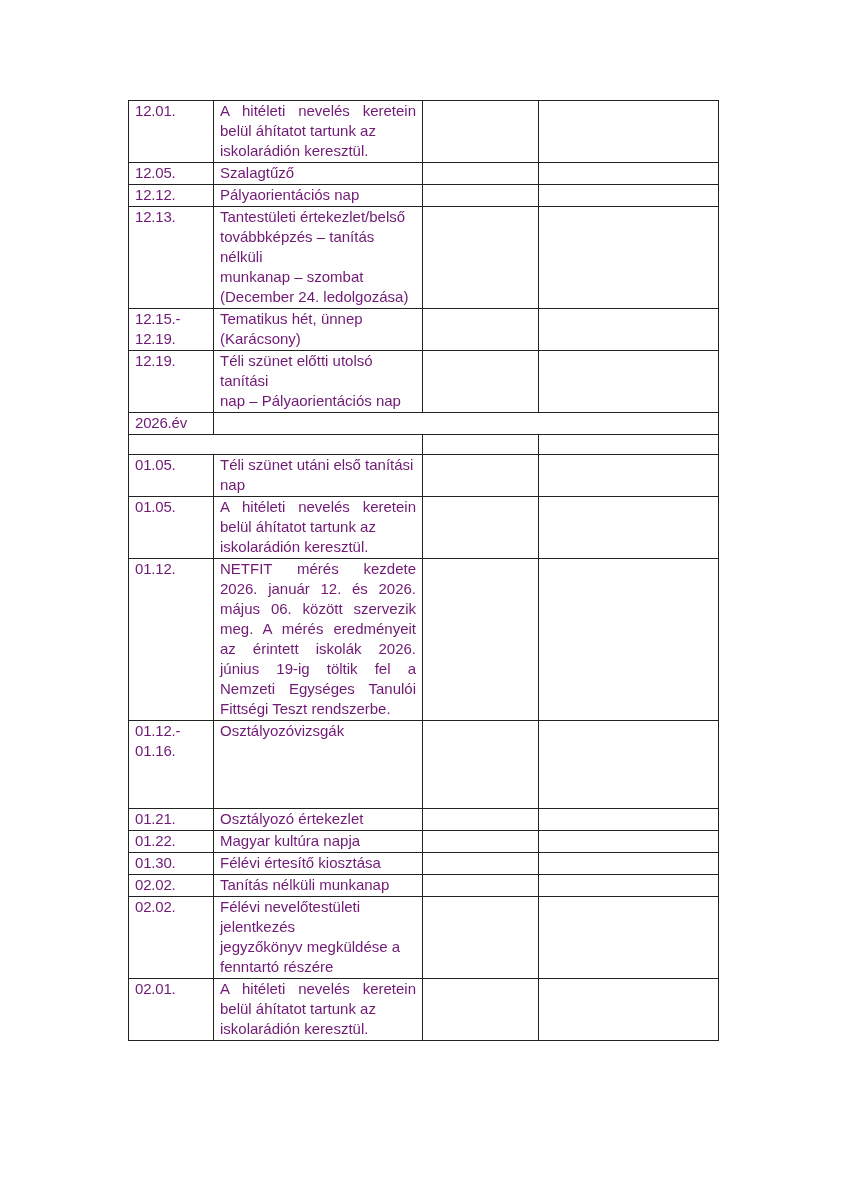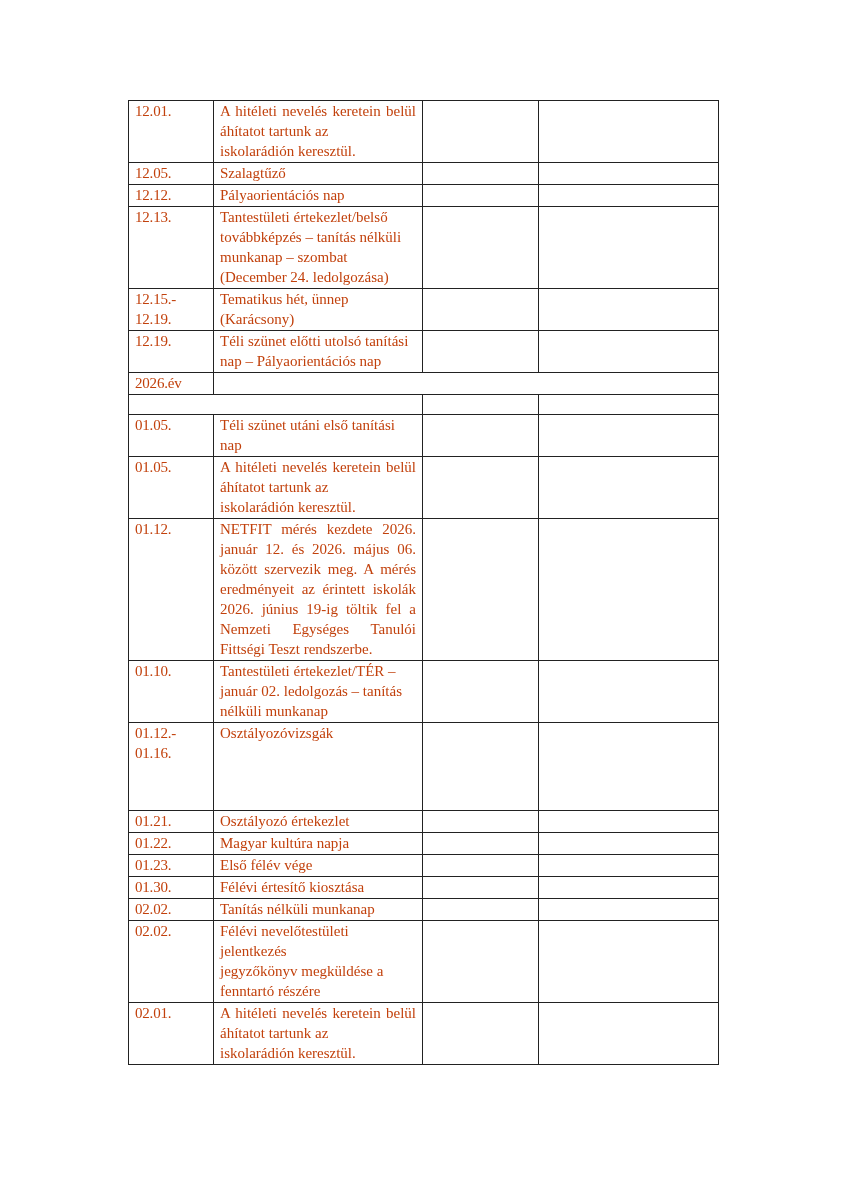--- a/index.html
+++ b/index.html
@@ -5,22 +5,22 @@
   html, body {
     margin: 0;
     padding: 0;
     background: #ffffff;
   }
   .page {
     position: relative;
     width: 676px;
     height: 1200px;
     background: #ffffff;
-    font-family: Liberation Serif, serif;
-    color: #c2410c;
+    font-family: Liberation Sans, sans-serif;
+    color: #701a75;
   }
   table.cal {
     position: absolute;
     left: 128px;
     top: 100px;
     width: 590px;
     border-collapse: collapse;
     table-layout: fixed;
   }
   table.cal td {
@@ -120,50 +120,36 @@
 iskolarádión keresztül.</td>
           <td class="c-note"></td>
           <td class="c-extra"></td>
         </tr>
         <tr>
           <td class="c-date">01.12.</td>
           <td class="c-event justify">NETFIT mérés kezdete 2026. január 12. és 2026. május 06. között szervezik meg. A mérés eredményeit az érintett iskolák 2026. június 19-ig töltik fel a Nemzeti Egységes Tanulói Fittségi Teszt rendszerbe.</td>
           <td class="c-note"></td>
           <td class="c-extra"></td>
         </tr>
-        <tr>
-          <td class="c-date">01.10.</td>
-          <td class="c-event">Tantestületi értekezlet/TÉR –
-január 02. ledolgozás – tanítás
-nélküli munkanap</td>
-          <td class="c-note"></td>
-          <td class="c-extra"></td>
-        </tr>
         <tr style="height: 88px;">
           <td class="c-date">01.12.-
 01.16.</td>
           <td class="c-event">Osztályozóvizsgák</td>
           <td class="c-note"></td>
           <td class="c-extra"></td>
         </tr>
         <tr>
           <td class="c-date">01.21.</td>
           <td class="c-event">Osztályozó értekezlet</td>
           <td class="c-note"></td>
           <td class="c-extra"></td>
         </tr>
         <tr>
           <td class="c-date">01.22.</td>
           <td class="c-event">Magyar kultúra napja</td>
-          <td class="c-note"></td>
-          <td class="c-extra"></td>
-        </tr>
-        <tr>
-          <td class="c-date">01.23.</td>
-          <td class="c-event">Első félév vége</td>
           <td class="c-note"></td>
           <td class="c-extra"></td>
         </tr>
         <tr>
           <td class="c-date">01.30.</td>
           <td class="c-event">Félévi értesítő kiosztása</td>
           <td class="c-note"></td>
           <td class="c-extra"></td>
         </tr>
         <tr>

